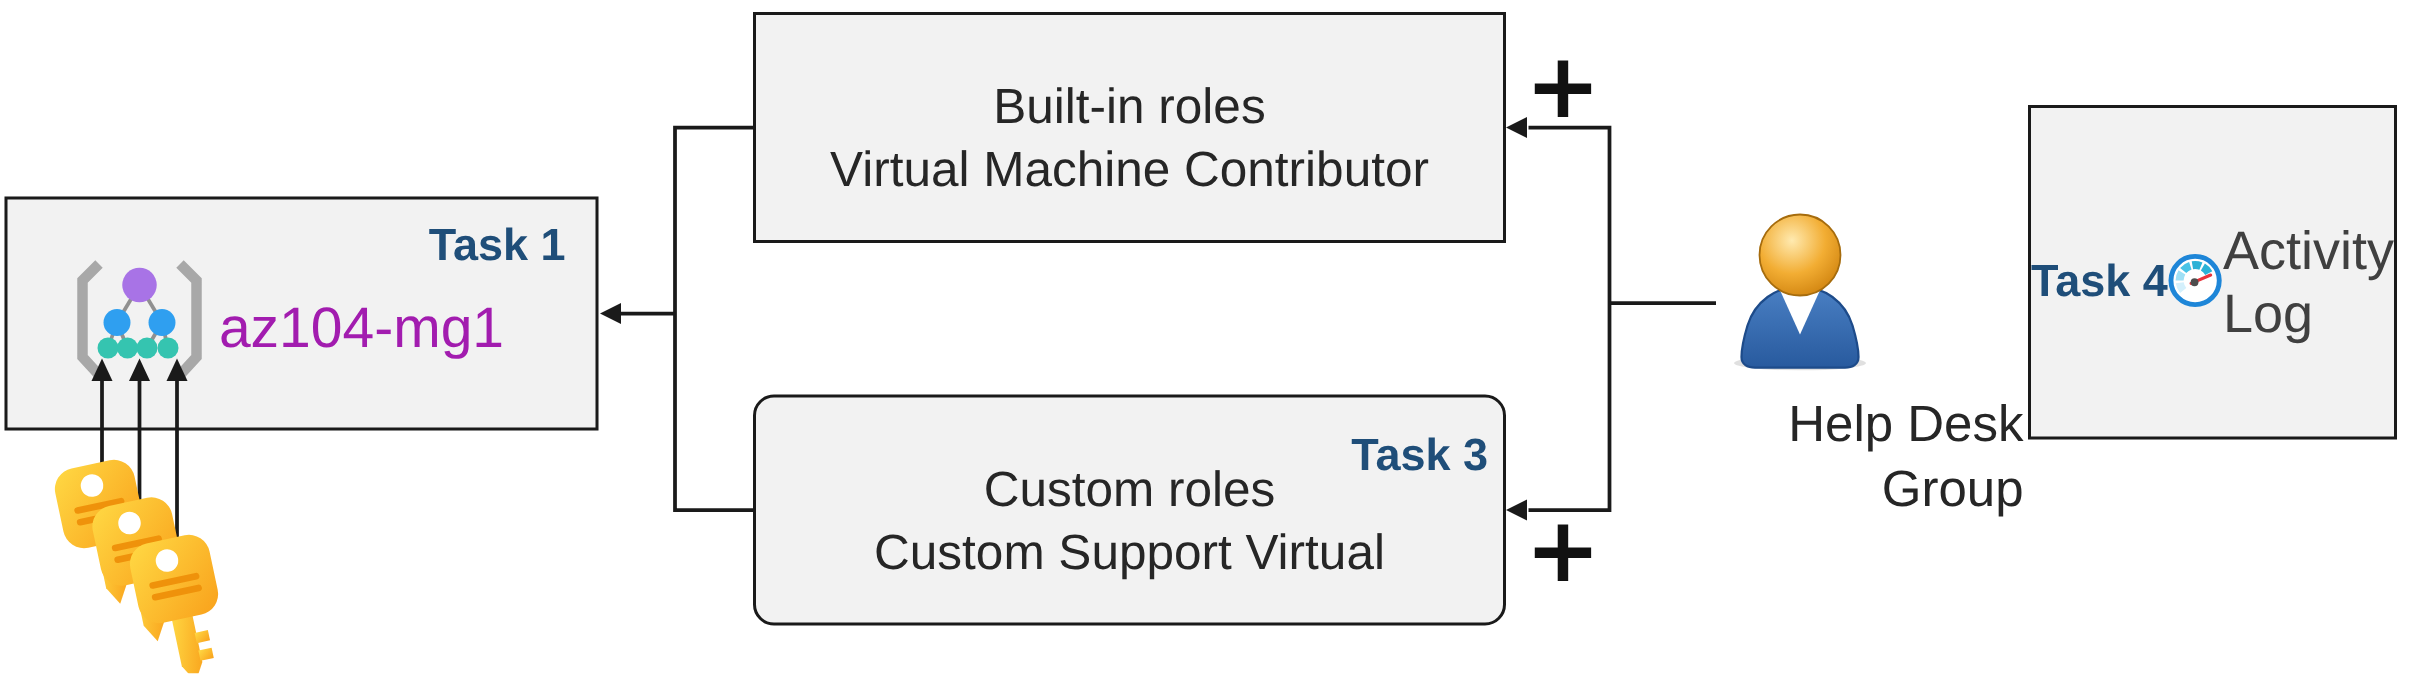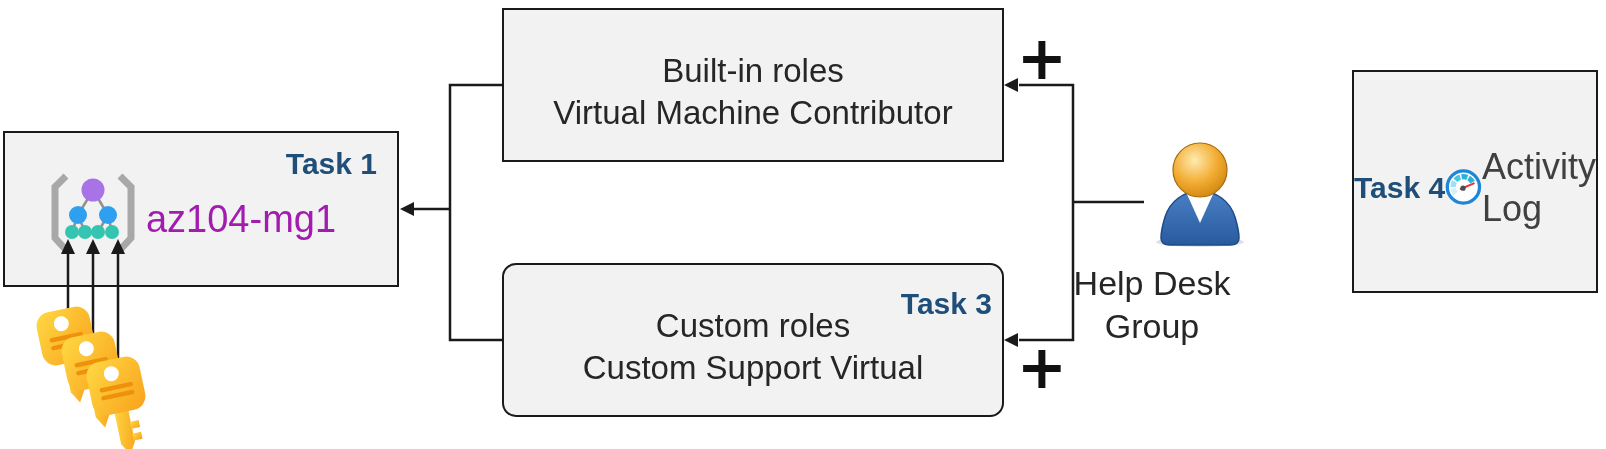--- a/index.html
+++ b/index.html
@@ -38,22 +38,22 @@
   .gauge { margin-top:10px; }
   .t4-caption { margin-top:12px; font-size:36px; color:#404040; }
   .plus {
     position:absolute; width:60px; text-align:center;
     font-size:60px; line-height:64px; font-weight:bold; color:#111111;
     font-family:"DejaVu Sans", sans-serif;
   }
   .plus-top    { left:1012px; top:26px; }
   .plus-bottom { left:1012px; top:335px; }
   .actor-label {
-    position:absolute; left:1049px; top:262px; width:206px;
-    text-align:center; font-size:34px; line-height:43px; color:#262626;
+    position:absolute; left:1143px; top:262px; width:206px;
+    text-align:right; font-size:34px; line-height:43px; color:#262626;
   }
   .person-icon { position:absolute; left:1146px; top:139px; }
   .keys-icon   { position:absolute; left:24px;  top:294px; }
   .overlay     { position:absolute; left:0; top:0; pointer-events:none; }
 </style>
 </head>
 <body>
 
 <div class="canvas">
 

